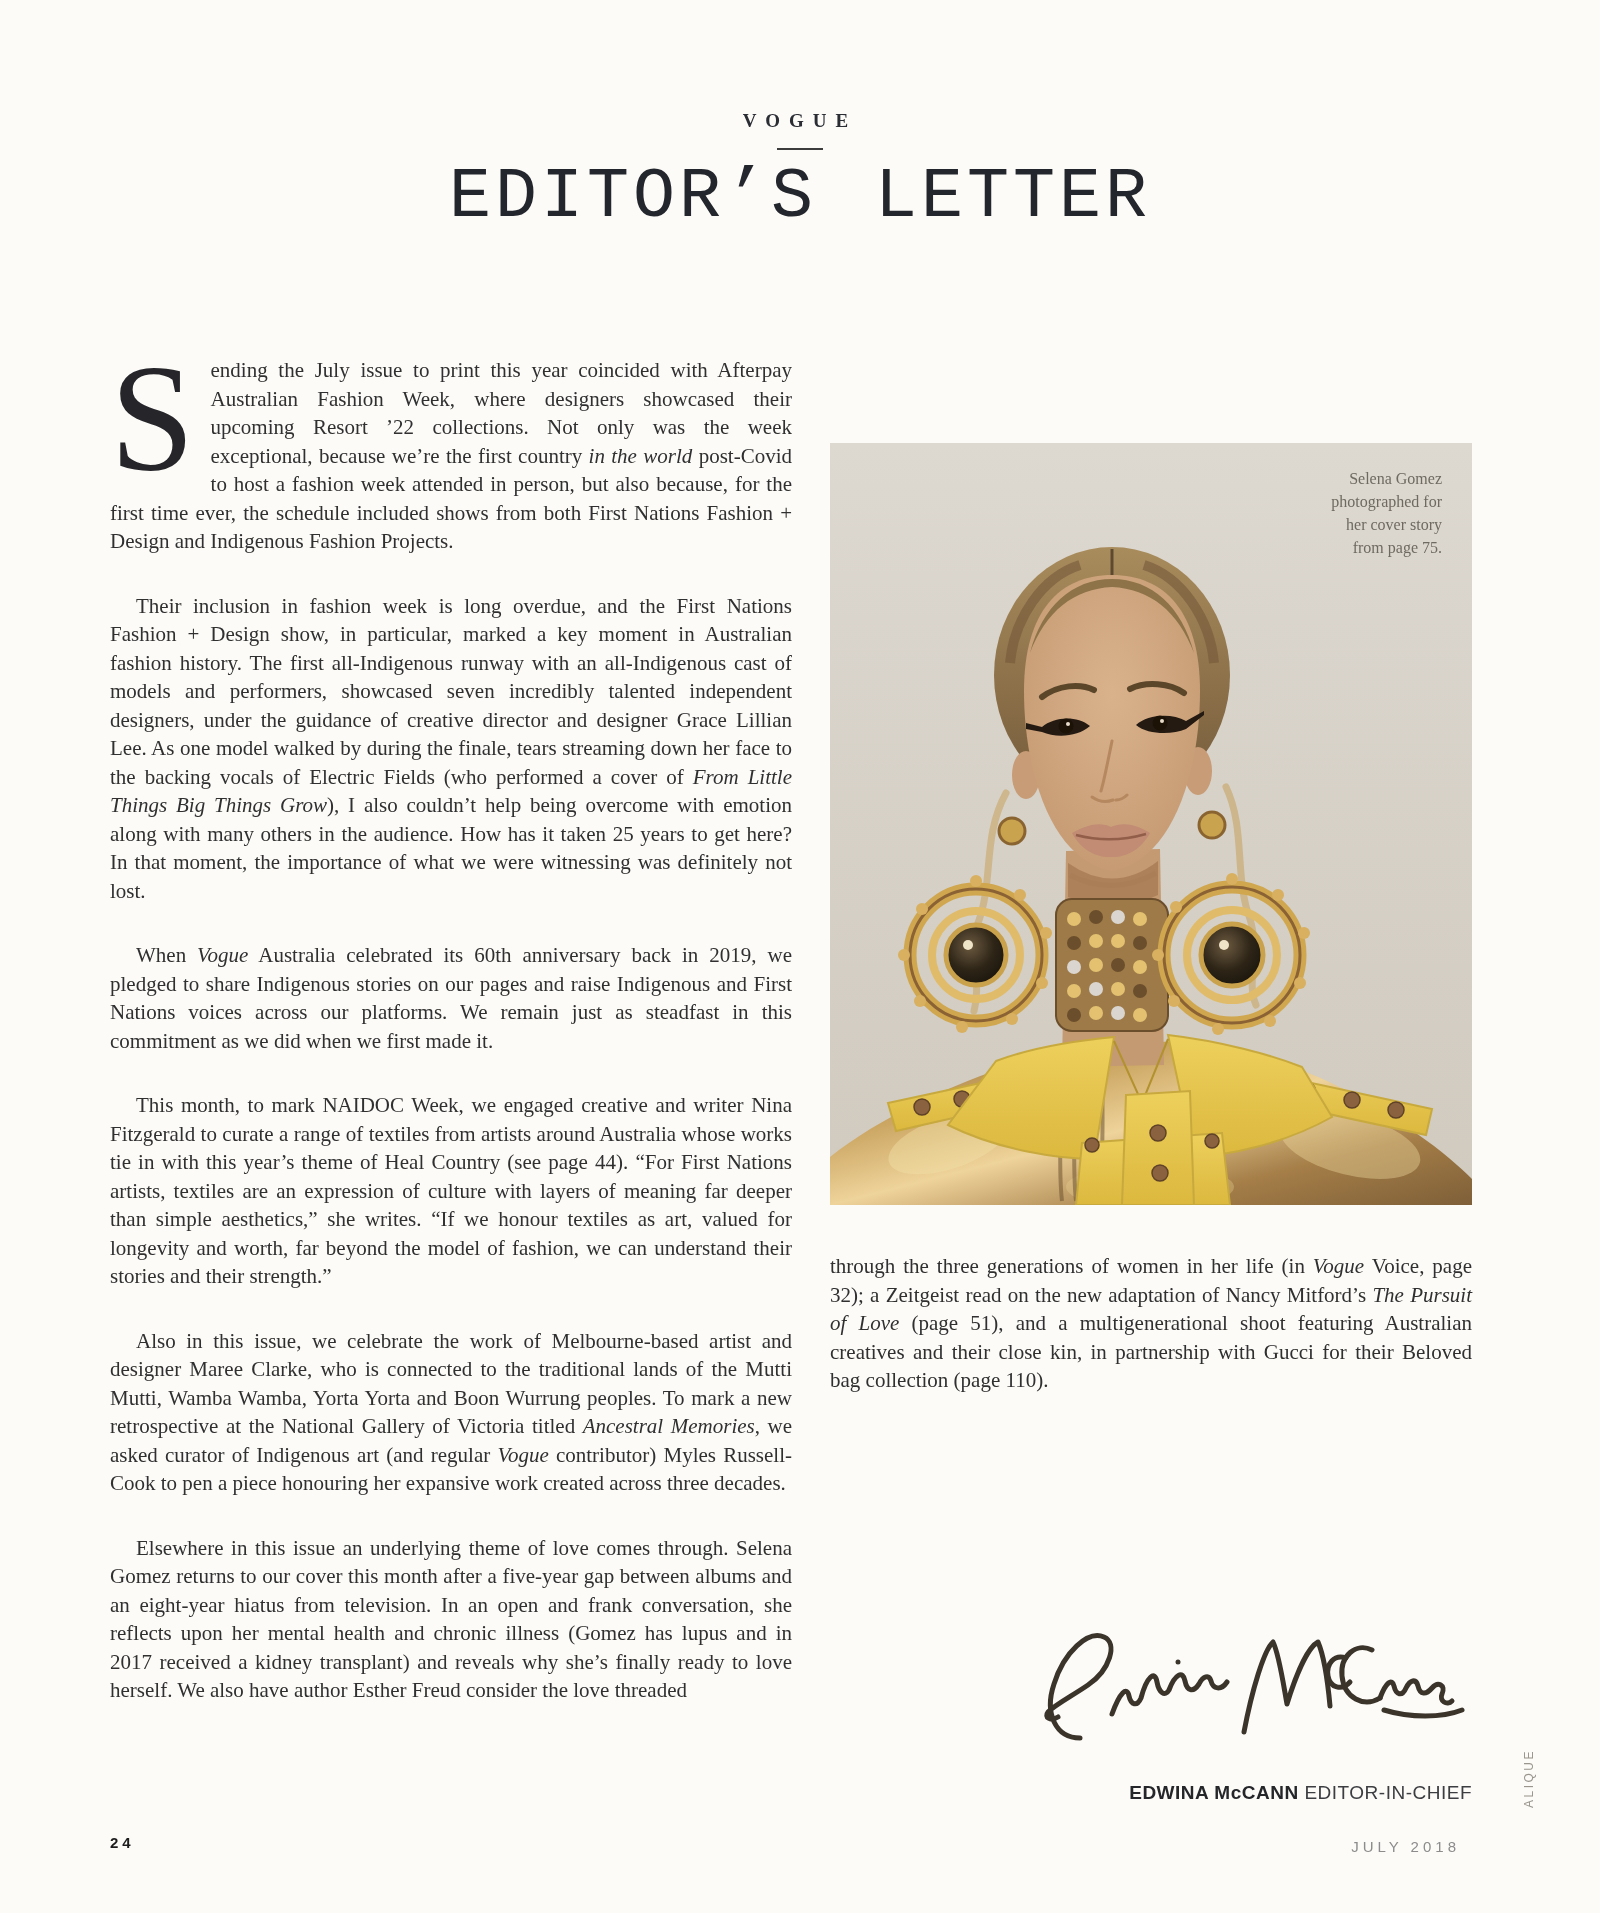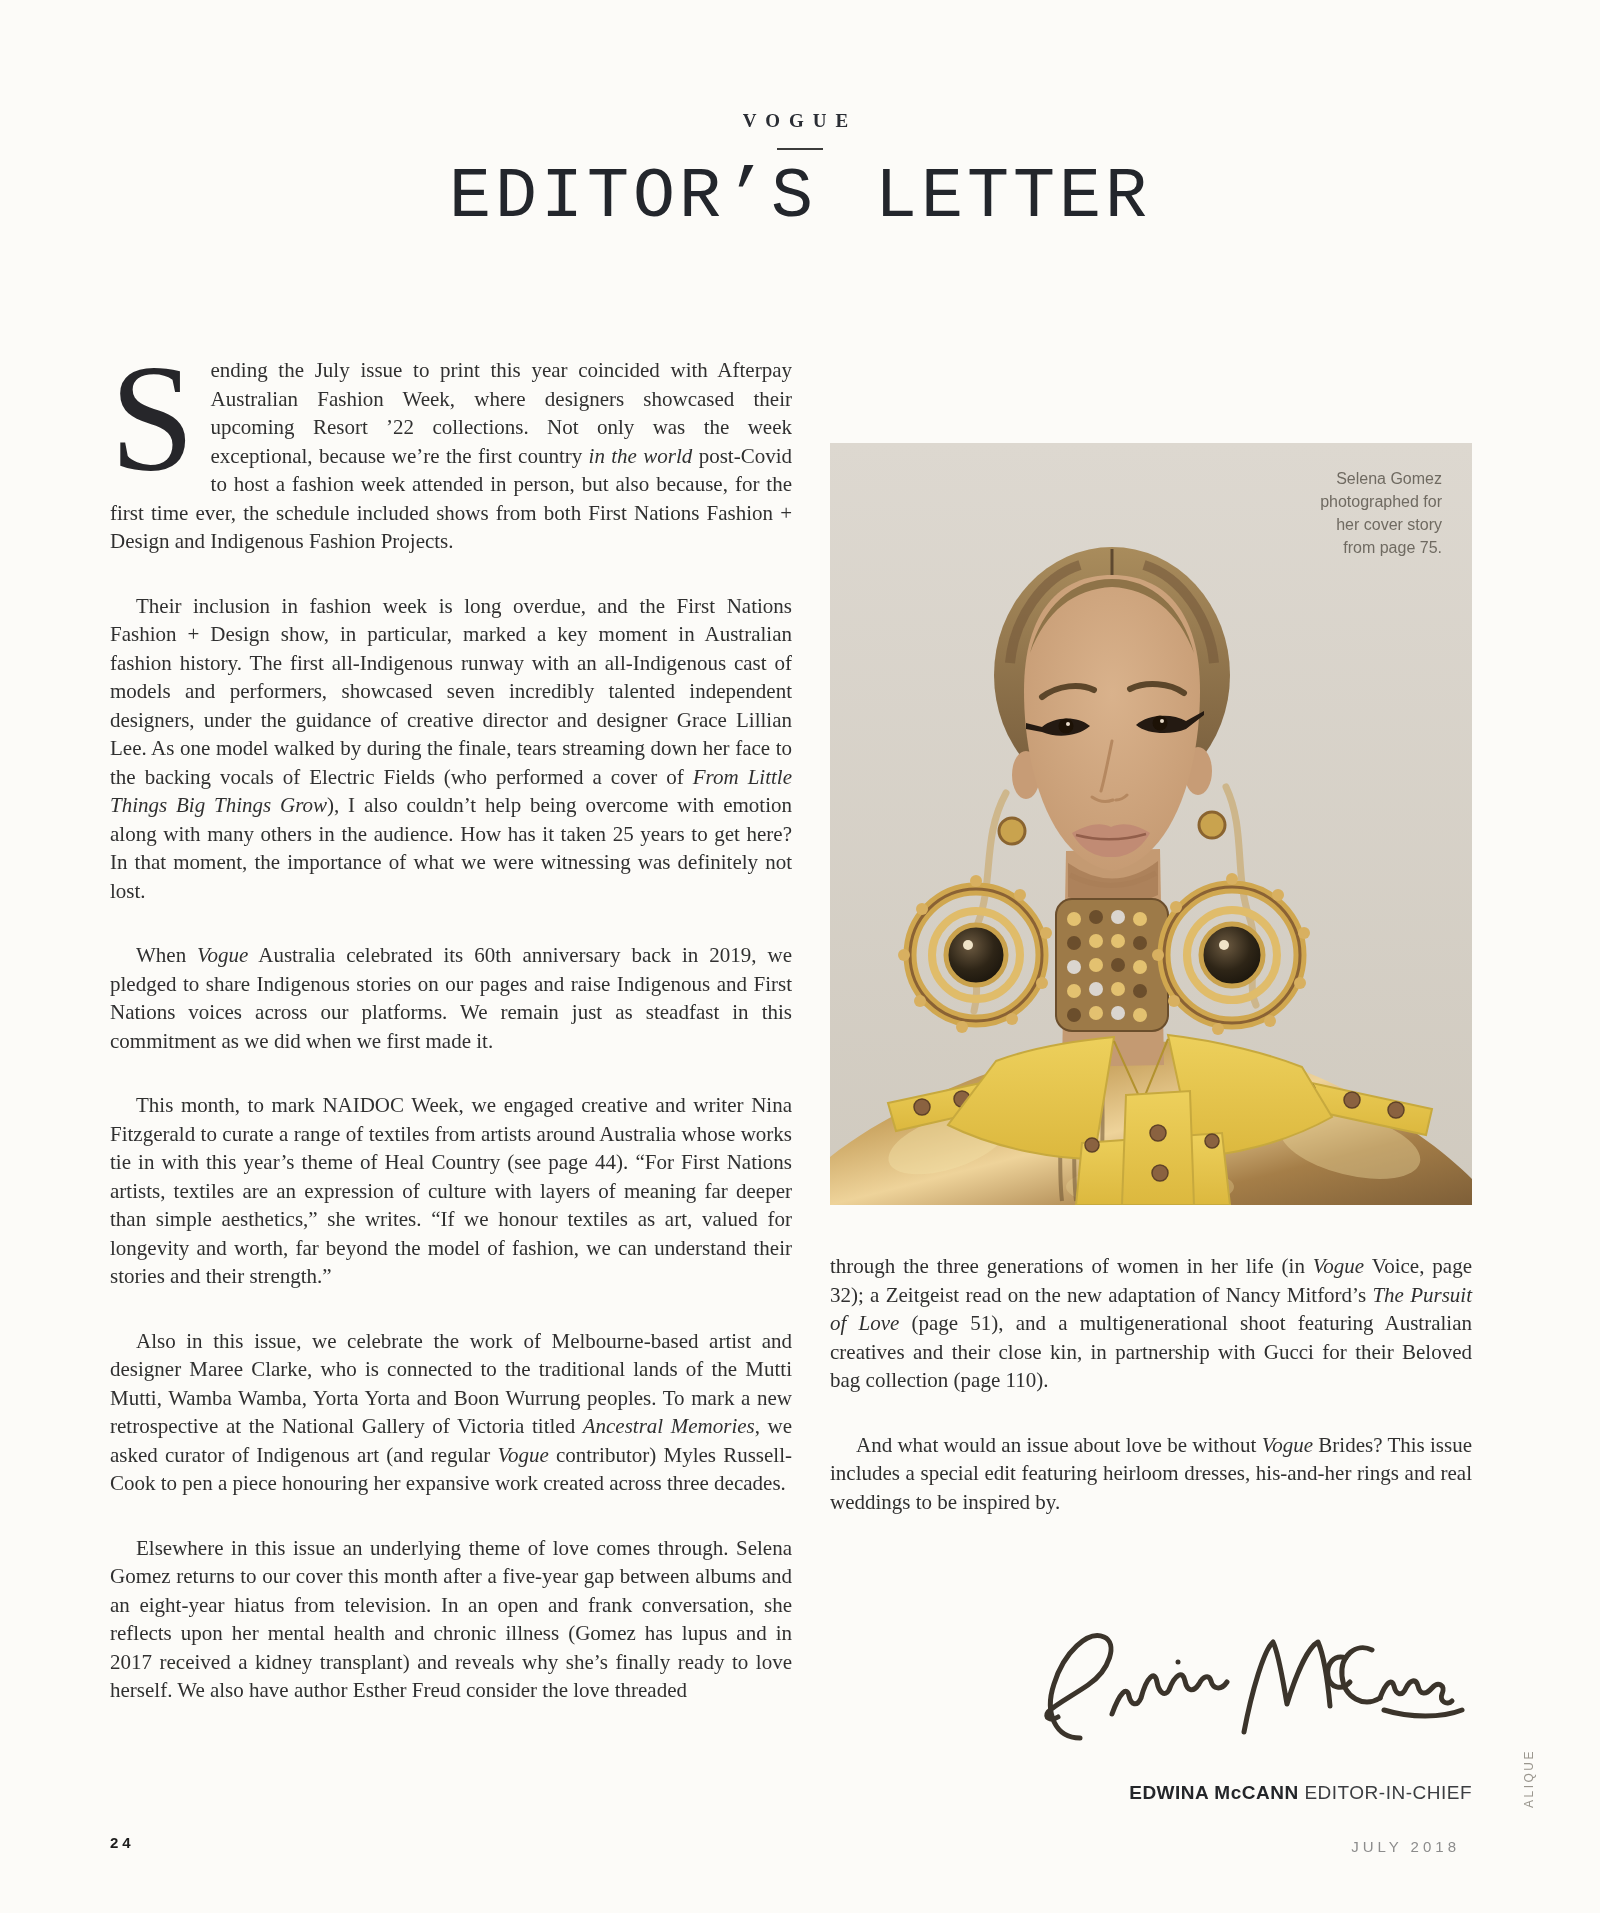--- a/index.html
+++ b/index.html
@@ -33,21 +33,21 @@
   .drop-cap {
     float:left; font-family:"Liberation Serif", serif;
     font-size:152px; line-height:110px; padding:8px 16px 2px 0; color:#26262a;
   }
   .photo-frame {
     position:absolute; left:830px; top:443px; width:642px; height:762px;
     overflow:hidden;
   }
   .photo-caption {
     position:absolute; top:24px; right:30px; text-align:right;
-    font-family:Liberation Sans, sans-serif; font-size:16px; line-height:23px;
+    font-family:Liberation Serif, serif; font-size:16px; line-height:23px;
     color:#6f6a61; white-space:pre-line;margin-left:14px;
   }
   .right-col-text { position:absolute; left:830px; top:1252px; width:642px; }
   .signature-block {
     position:absolute; left:830px; top:1618px; width:642px; text-align:right;
   }
   .signature-svg { display:inline-block; margin-right:4px; }
   .editor-credit {
     position:absolute; left:830px; top:1782px; width:642px; text-align:right;
     font-family:"Liberation Sans", sans-serif; font-size:19px; color:#24262a;
@@ -280,21 +280,20 @@
       </g>
     </svg>
     <div class="photo-caption">Selena Gomez
 photographed for
 her cover story
 from page 75.</div>
   </div>
 
   <div class="right-col-text body-text">
     <p>through the three generations of women in her life (in <i>Vogue</i> Voice, page 32); a Zeitgeist read on the new adaptation of Nancy Mitford’s <i>The Pursuit of Love</i> (page 51), and a multigenerational shoot featuring Australian creatives and their close kin, in partnership with Gucci for their Beloved bag collection (page 110).</p>
-    <p>And what would an issue about love be without <i>Vogue</i> Brides? This issue includes a special edit featuring heirloom dresses, his-and-her rings and real weddings to be inspired by.</p>
   </div>
 
   <div class="signature-block">
     <svg class="signature-svg" width="440" height="150" viewBox="0 0 440 150">
       <g fill="none" stroke="#3b342b" stroke-width="5" stroke-linecap="round" stroke-linejoin="round">
         <path d="M52,120 C28,120 16,96 26,66 C36,34 60,12 76,19 C90,25 82,52 60,67 C44,78 28,86 20,94 C16,99 22,104 30,99"></path>
         <path d="M84,96 C92,74 99,68 101,78 C103,87 109,89 113,80 C119,58 127,52 129,64 C131,75 137,79 141,72 C147,56 155,52 157,63 C159,73 165,75 171,66 C175,58 181,56 183,63 C185,71 193,73 199,64"></path>
         <circle cx="150" cy="44" r="2.5" fill="#3b342b" stroke="none"></circle>
         <path d="M216,114 C224,72 236,32 245,24 C251,36 255,64 259,86 C267,60 279,30 290,24 C296,38 300,66 302,88"></path>
         <path d="M318,40 C306,36 298,46 300,58 C302,70 314,73 322,64"></path>

